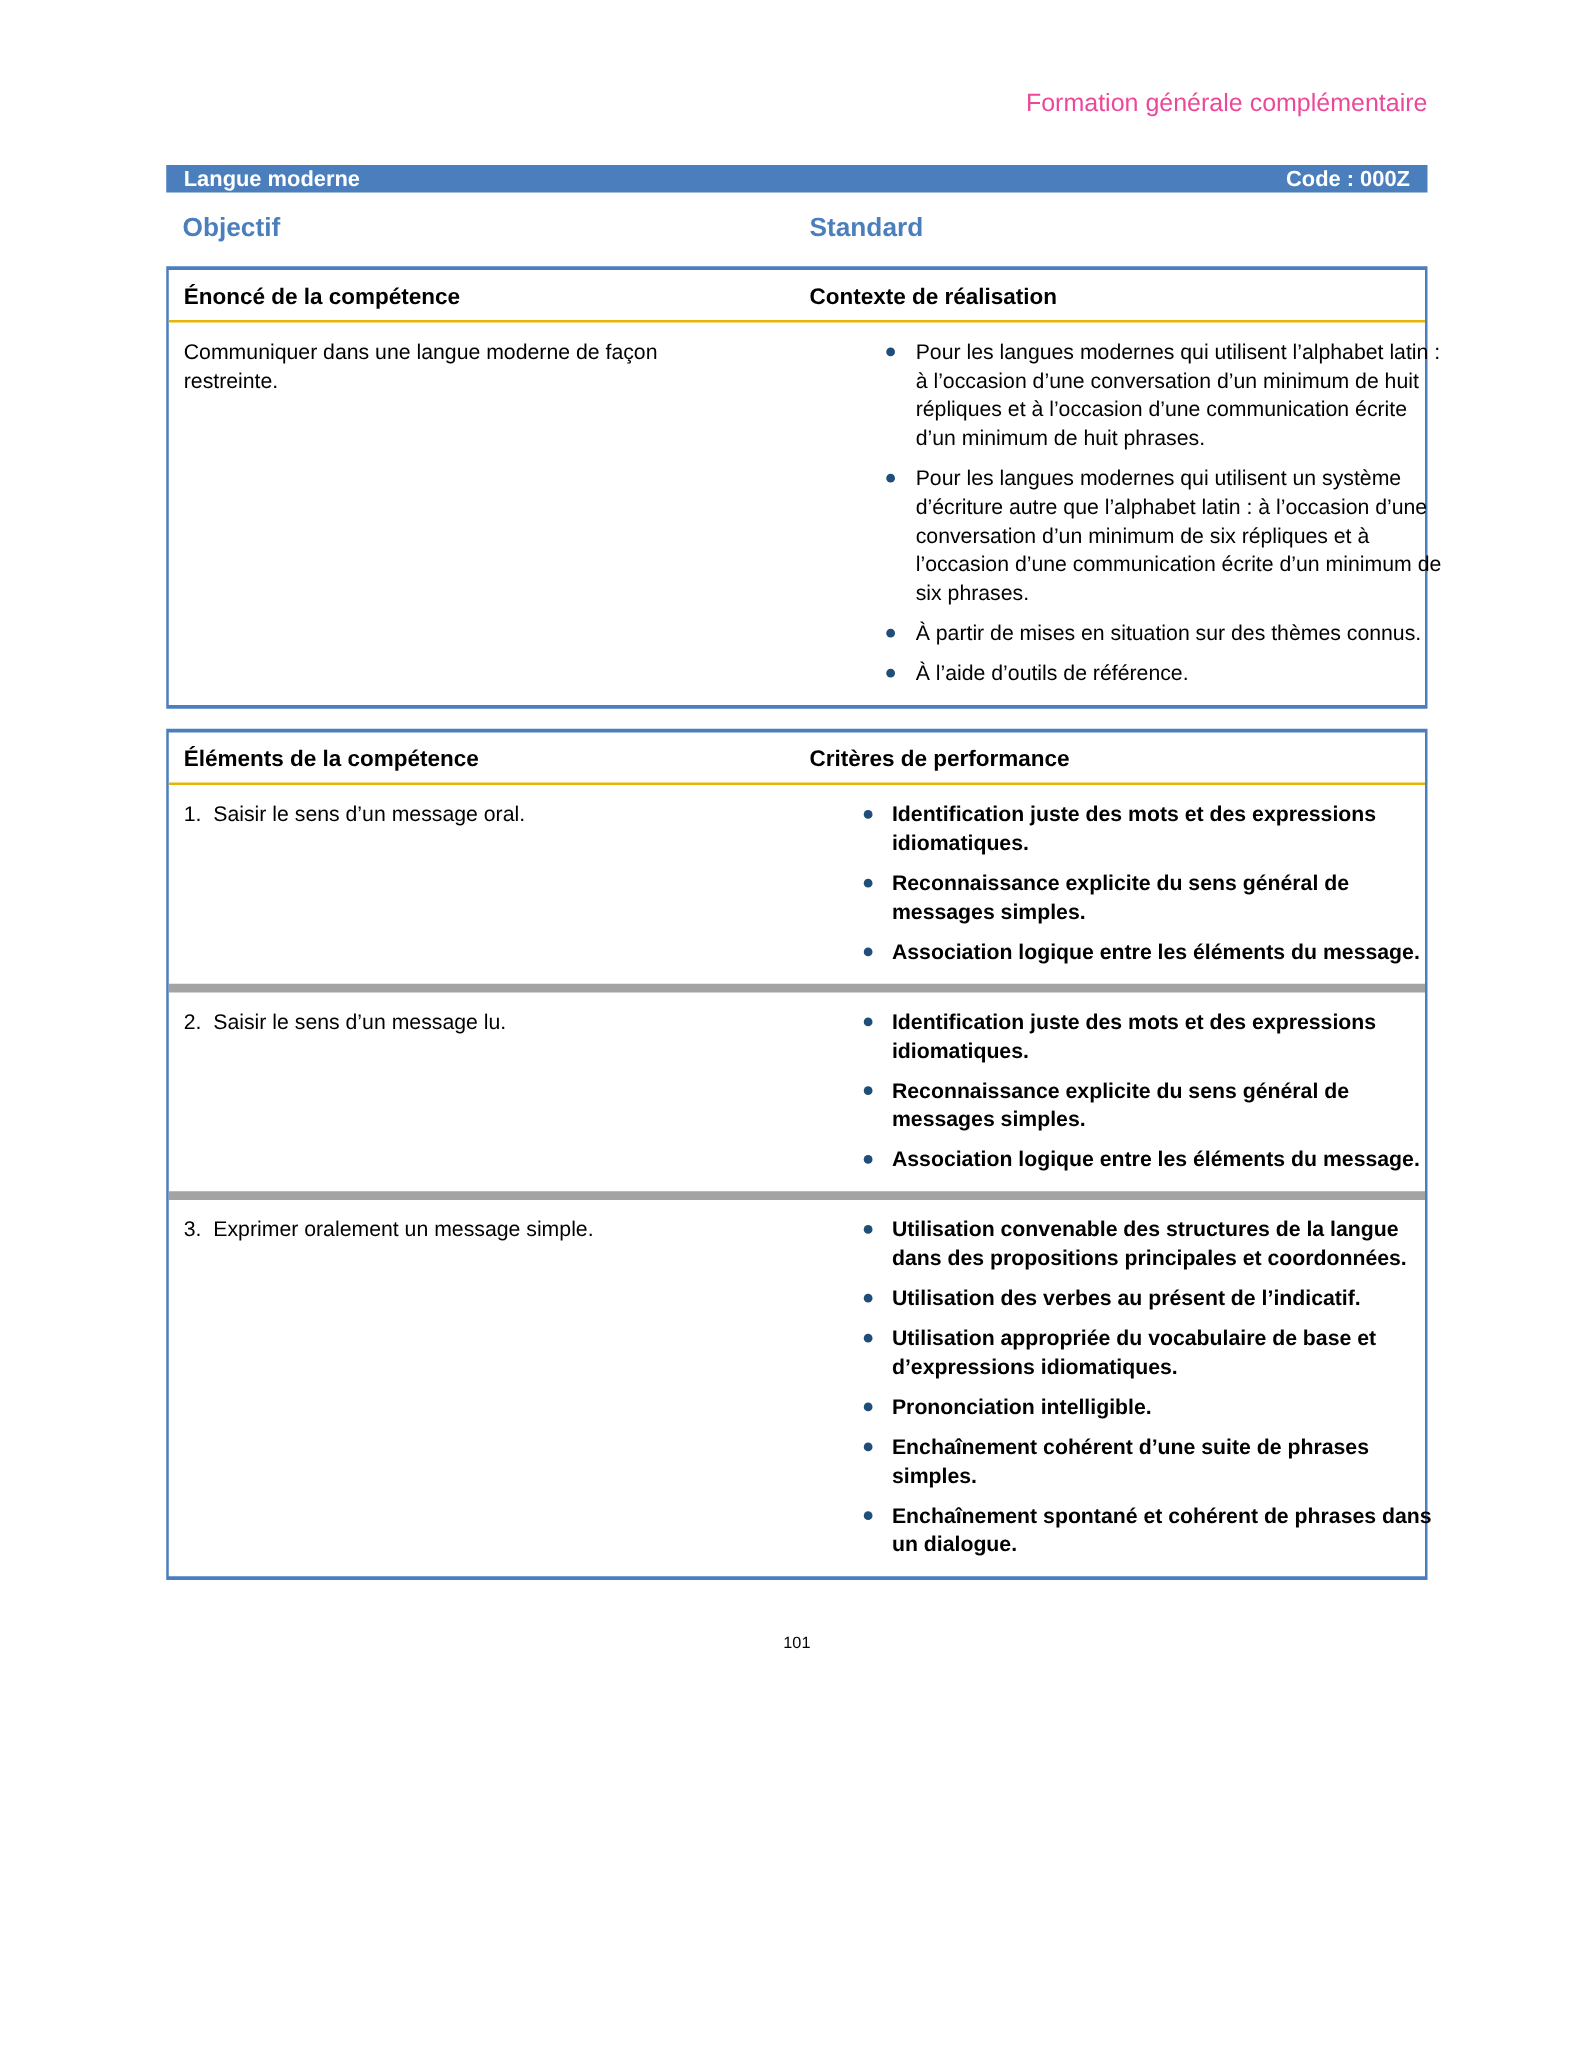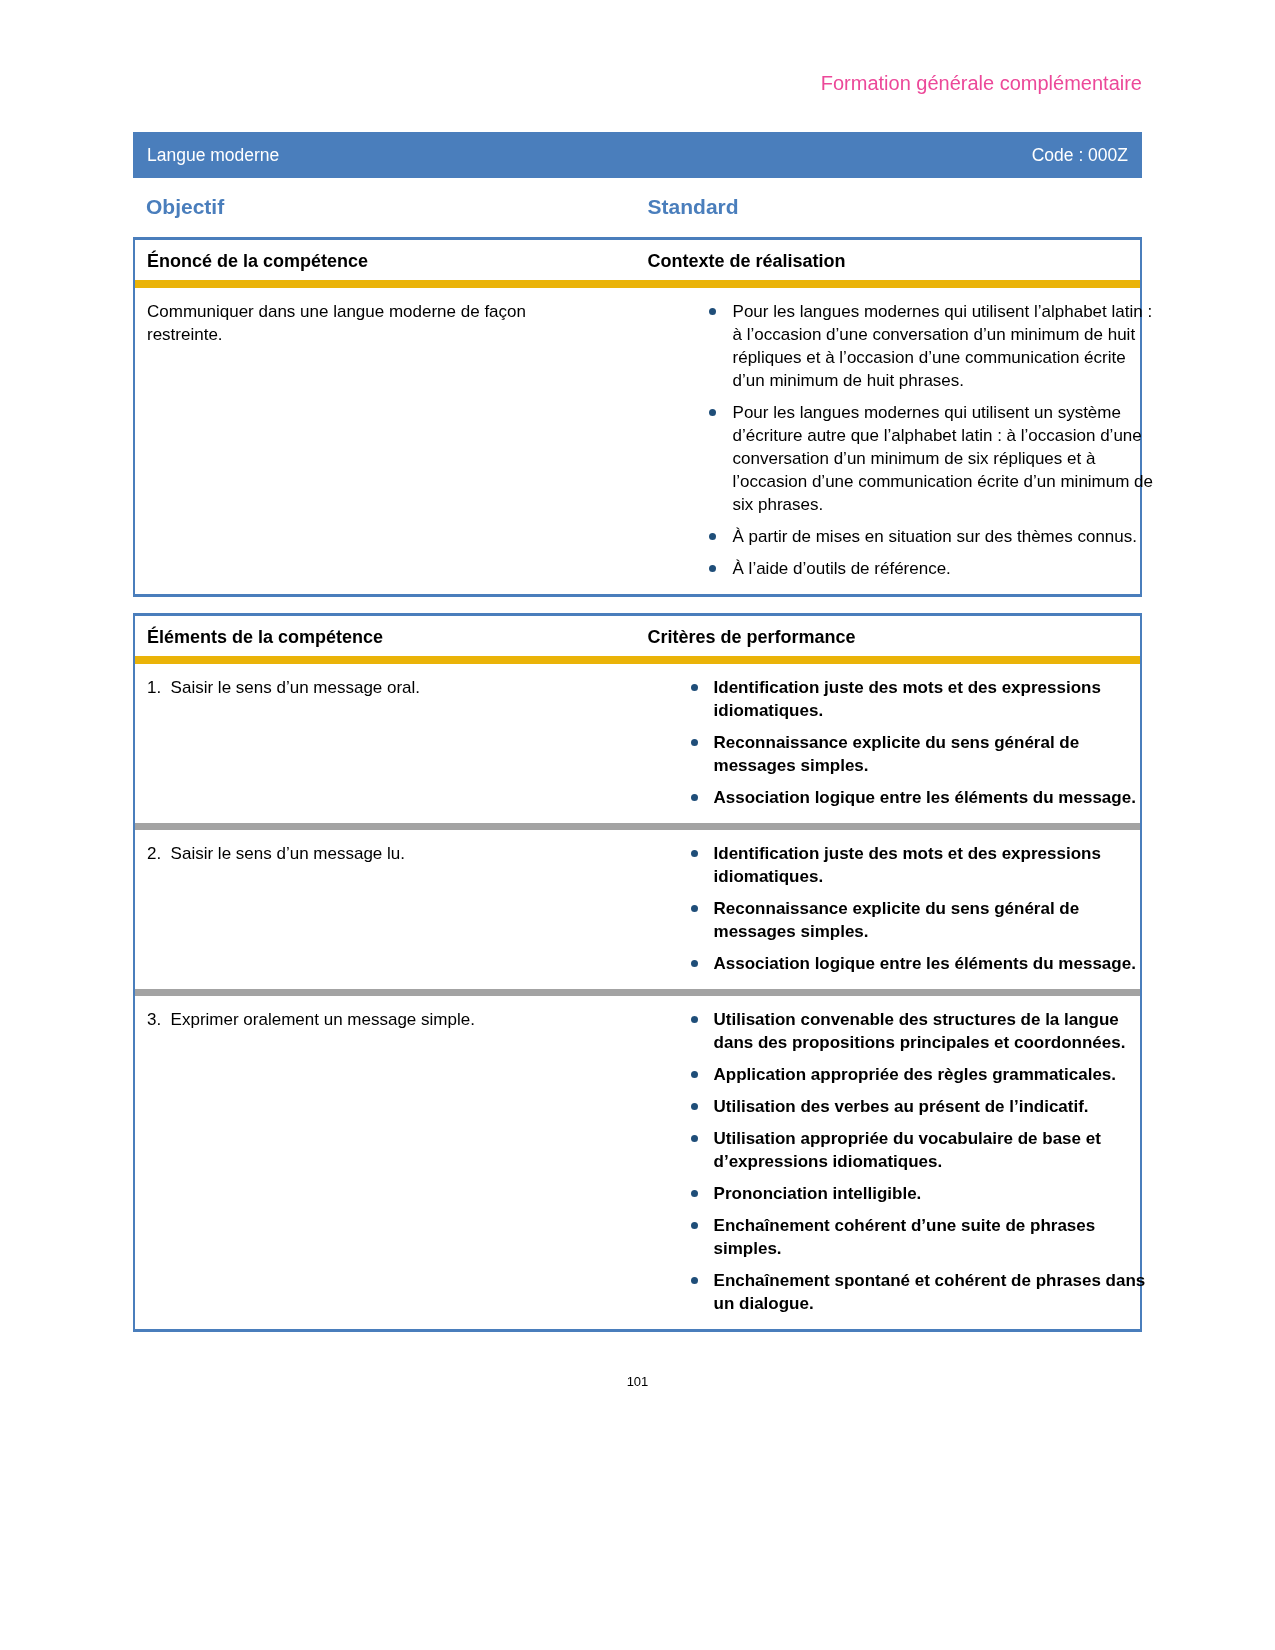--- a/index.html
+++ b/index.html
@@ -20,27 +20,28 @@
     margin-top:70px;
     text-align:right;
     color:#ec4899;
     font-size:20px;
     line-height:26px;
   }
   .banner {
     margin-top:36px;
     background:#4a7ebc;
     color:#ffffff;
-    height:46px;
+    height:22px;
     display:flex;
     justify-content:space-between;
     align-items:center;
     padding:0 14px;
     box-sizing:border-box;
     font-size:17.5px;
+    font-weight:bold;
   }
   .col-headings {
     display:grid;
     grid-template-columns:51% 49%;
     margin-top:14px;
     color:#4a7ebc;
     font-weight:bold;
     font-size:21px;
     line-height:29px;
   }
@@ -51,21 +52,21 @@
     border-top-width:3px;
     border-bottom-width:3px;
   }
   .t-header {
     display:grid;
     grid-template-columns:51% 49%;
     font-weight:bold;
     font-size:18px;
     line-height:22px;
     padding:10px 0 8px;
-    border-bottom:8px solid #eab308;
+    border-bottom:2px solid #eab308;
   }
   .t-header .hcell-left  { padding-left:12px; }
   .t-row {
     display:grid;
     grid-template-columns:51% 49%;
     padding:12px 0 14px;
     gap:36px;
   }
   .t-row + .t-row { border-top:7px solid #a3a3a3; }
   .lcell {
@@ -164,21 +165,20 @@
           <li>Association logique entre les éléments du message.</li>
         </ul>
       </div>
     </div>
 
     <div class="t-row">
       <div class="lcell">3.&nbsp; Exprimer oralement un message simple.</div>
       <div class="rcell">
         <ul class="indent-narrow">
           <li>Utilisation convenable des structures de la langue dans des propositions principales et coordonnées.</li>
-          <li>Application appropriée des règles grammaticales.</li>
           <li>Utilisation des verbes au présent de l’indicatif.</li>
           <li>Utilisation appropriée du vocabulaire de base et d’expressions idiomatiques.</li>
           <li>Prononciation intelligible.</li>
           <li>Enchaînement cohérent d’une suite de phrases simples.</li>
           <li>Enchaînement spontané et cohérent de phrases dans un dialogue.</li>
         </ul>
       </div>
     </div>
   </div>
 

